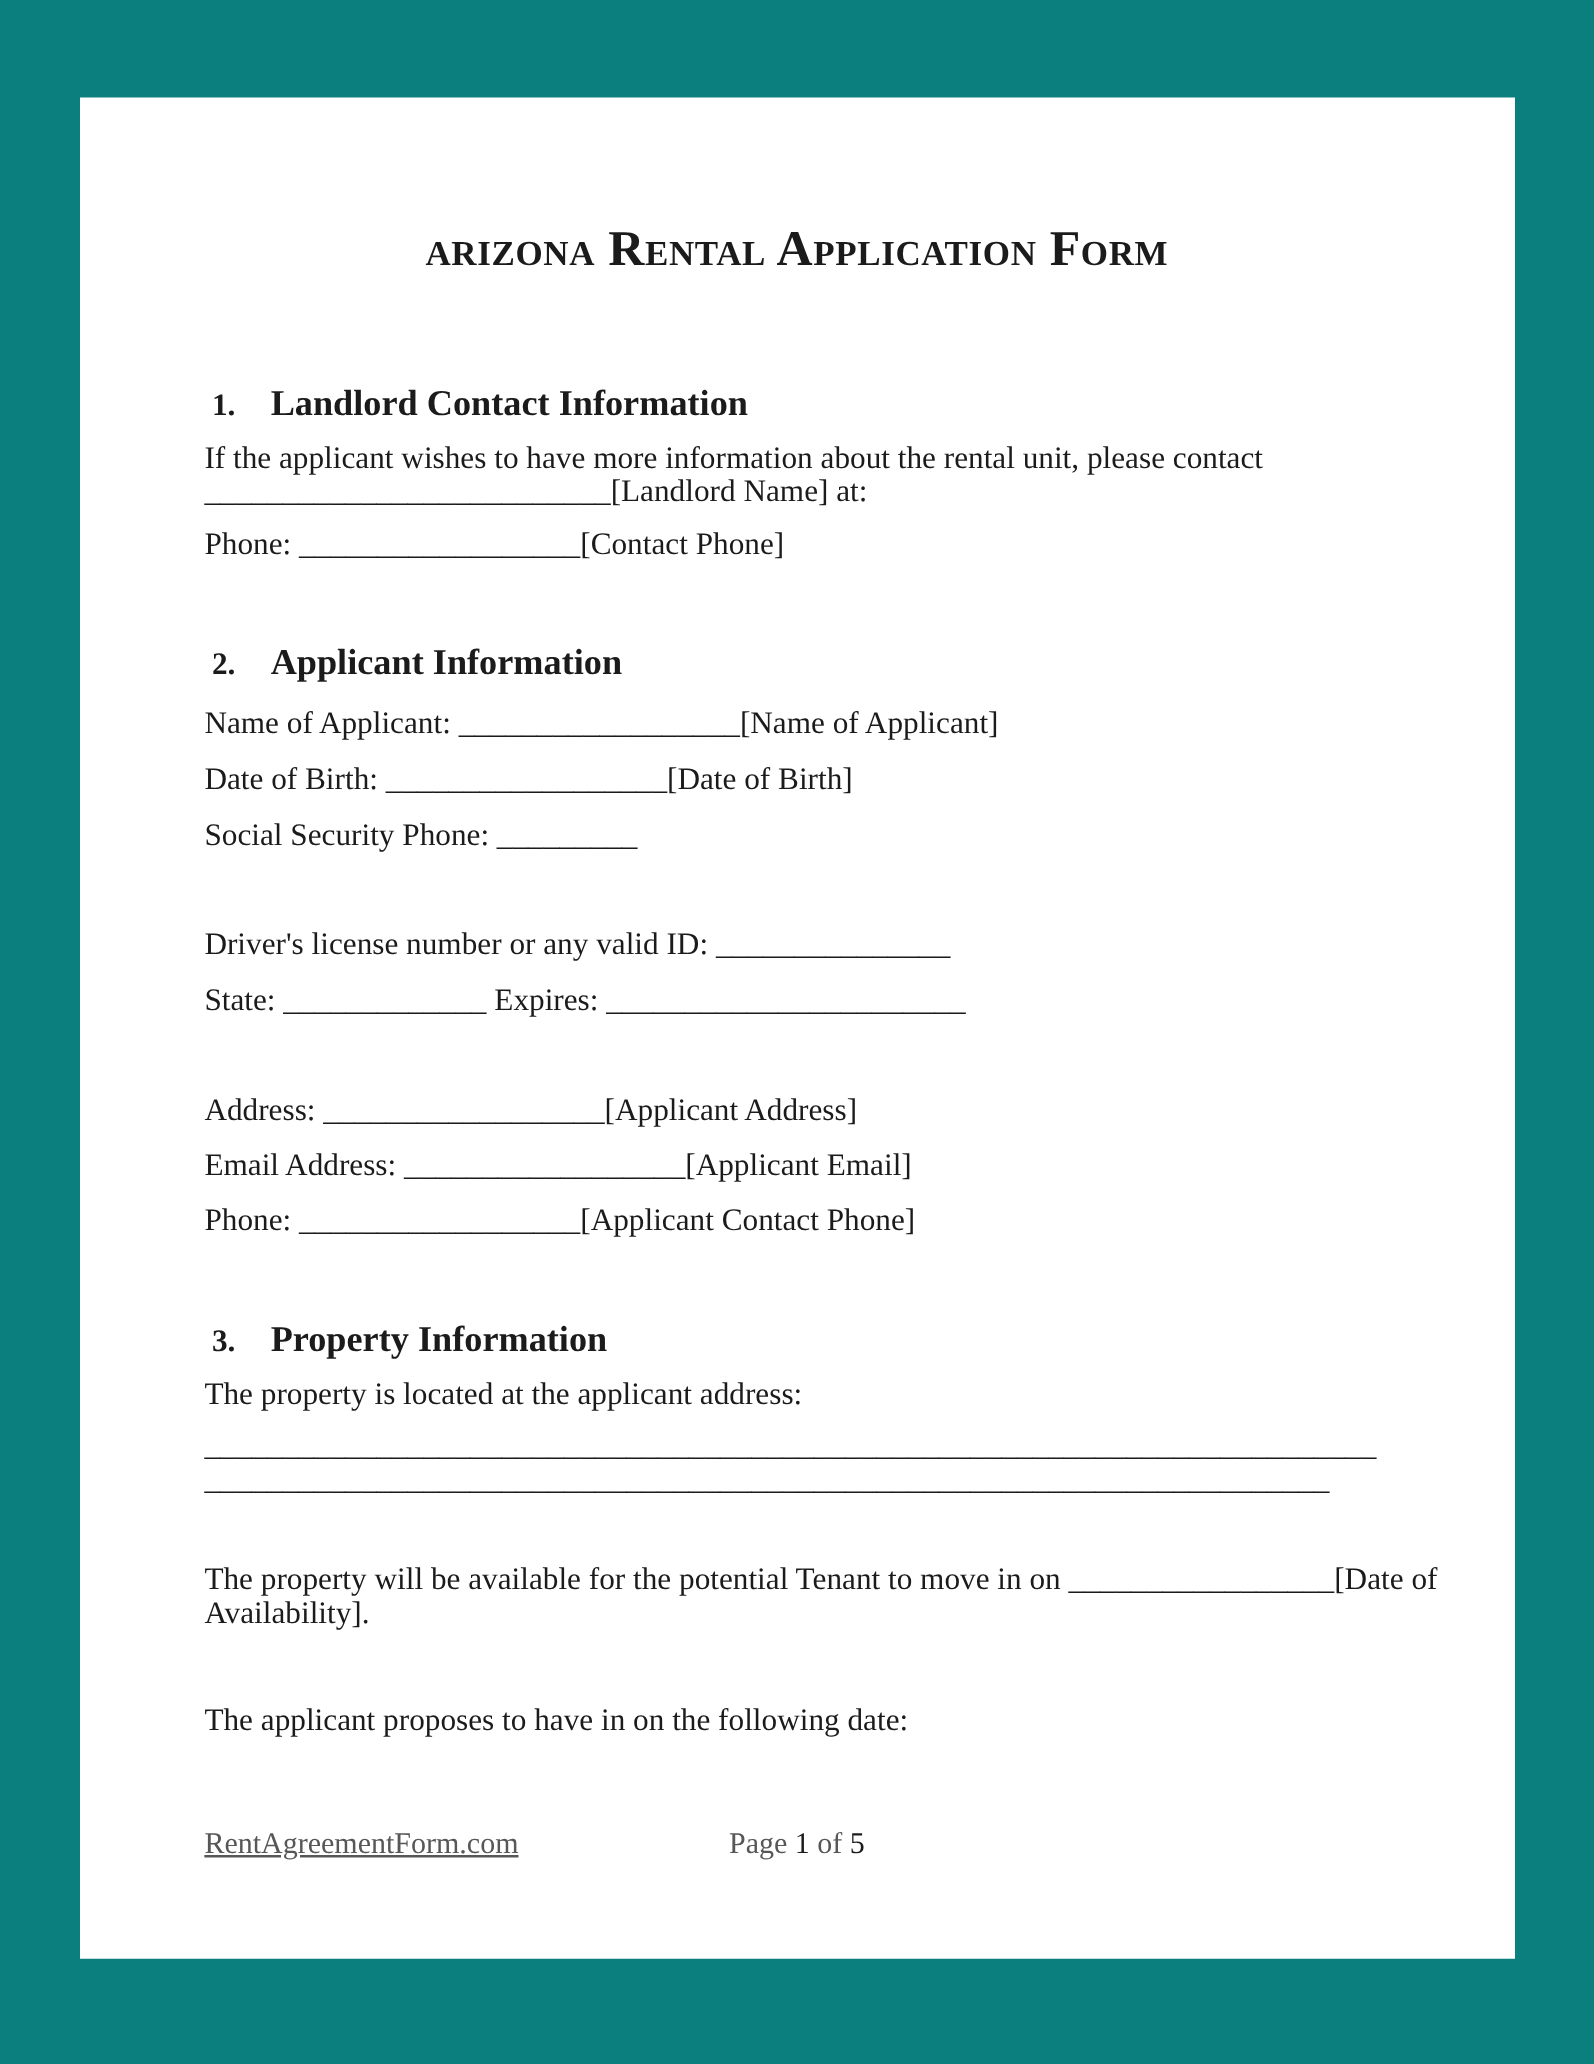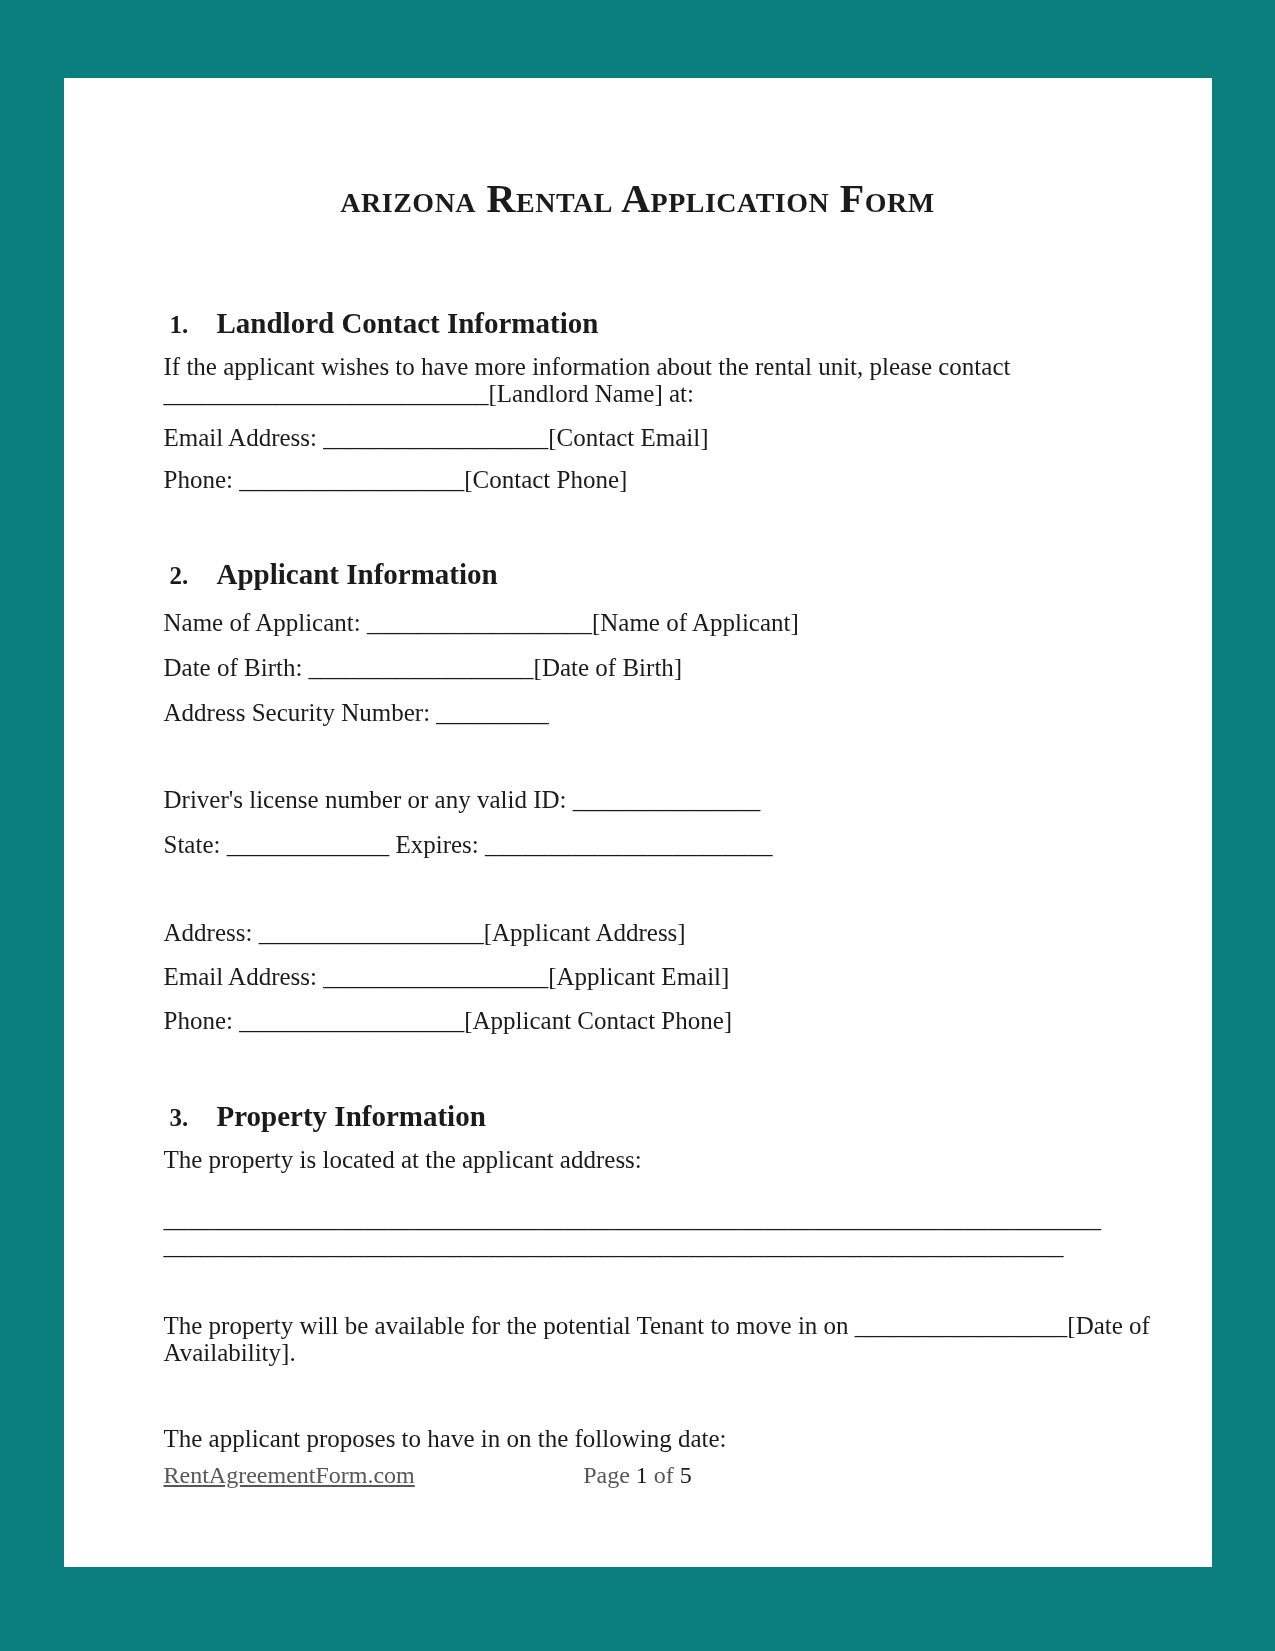--- a/index.html
+++ b/index.html
@@ -62,21 +62,21 @@
   .p-name { margin-top: 18px; }
   .p-dob { margin-top: 18px; }
   .p-ssn { margin-top: 18px; }
   .p-dl { margin-top: 60px; }
   .p-state { margin-top: 18px; }
   .p-addr { margin-top: 61px; }
   .p-a-email { margin-top: 17px; }
   .p-a-phone { margin-top: 17px; }
   .h-s3 { margin-top: 65px; }
   .p-located { margin-top: 13px; }
-  .p-blanks { margin-top: 32px; }
+  .p-blanks { margin-top: 14px; }
   .p-avail { margin-top: 53px; }
   .p-proposes { margin-top: 59px; }
   .footer {
     position: absolute;
     left: 100px;
     right: 100px;
     top: 1383px;
     font-size: 24px;
     line-height: 28px;
   }
@@ -102,34 +102,33 @@
 
   <h1 class="doc-title">arizona Rental Application Form</h1>
 
   <div class="sec h-s1">
     <span class="sec-num">1.</span>
     <span class="sec-title">Landlord Contact Information</span>
   </div>
 
   <p class="p p-intro"><span>If the applicant wishes to have more information about the rental unit, please contact</span><br><span>__________________________[Landlord Name] at:</span></p>
 
-  <p class="p p-l-email"><span>Email Address: __________________[Contact Email]</span></p>
 
   <p class="p p-l-phone"><span>Phone: __________________[Contact Phone]</span></p>
 
   <div class="sec h-s2">
     <span class="sec-num">2.</span>
     <span class="sec-title">Applicant Information</span>
   </div>
 
   <p class="p p-name"><span>Name of Applicant: __________________[Name of Applicant]</span></p>
 
   <p class="p p-dob"><span>Date of Birth: __________________[Date of Birth]</span></p>
 
-  <p class="p p-ssn"><span>Address Security Number: _________</span></p>
+  <p class="p p-ssn"><span>Social Security Phone: _________</span></p>
 
   <p class="p p-dl"><span>Driver's license number or any valid ID: _______________</span></p>
 
   <p class="p p-state"><span>State: _____________ Expires: _______________________</span></p>
 
   <p class="p p-addr"><span>Address: __________________[Applicant Address]</span></p>
 
   <p class="p p-a-email"><span>Email Address: __________________[Applicant Email]</span></p>
 
   <p class="p p-a-phone"><span>Phone: __________________[Applicant Contact Phone]</span></p>

